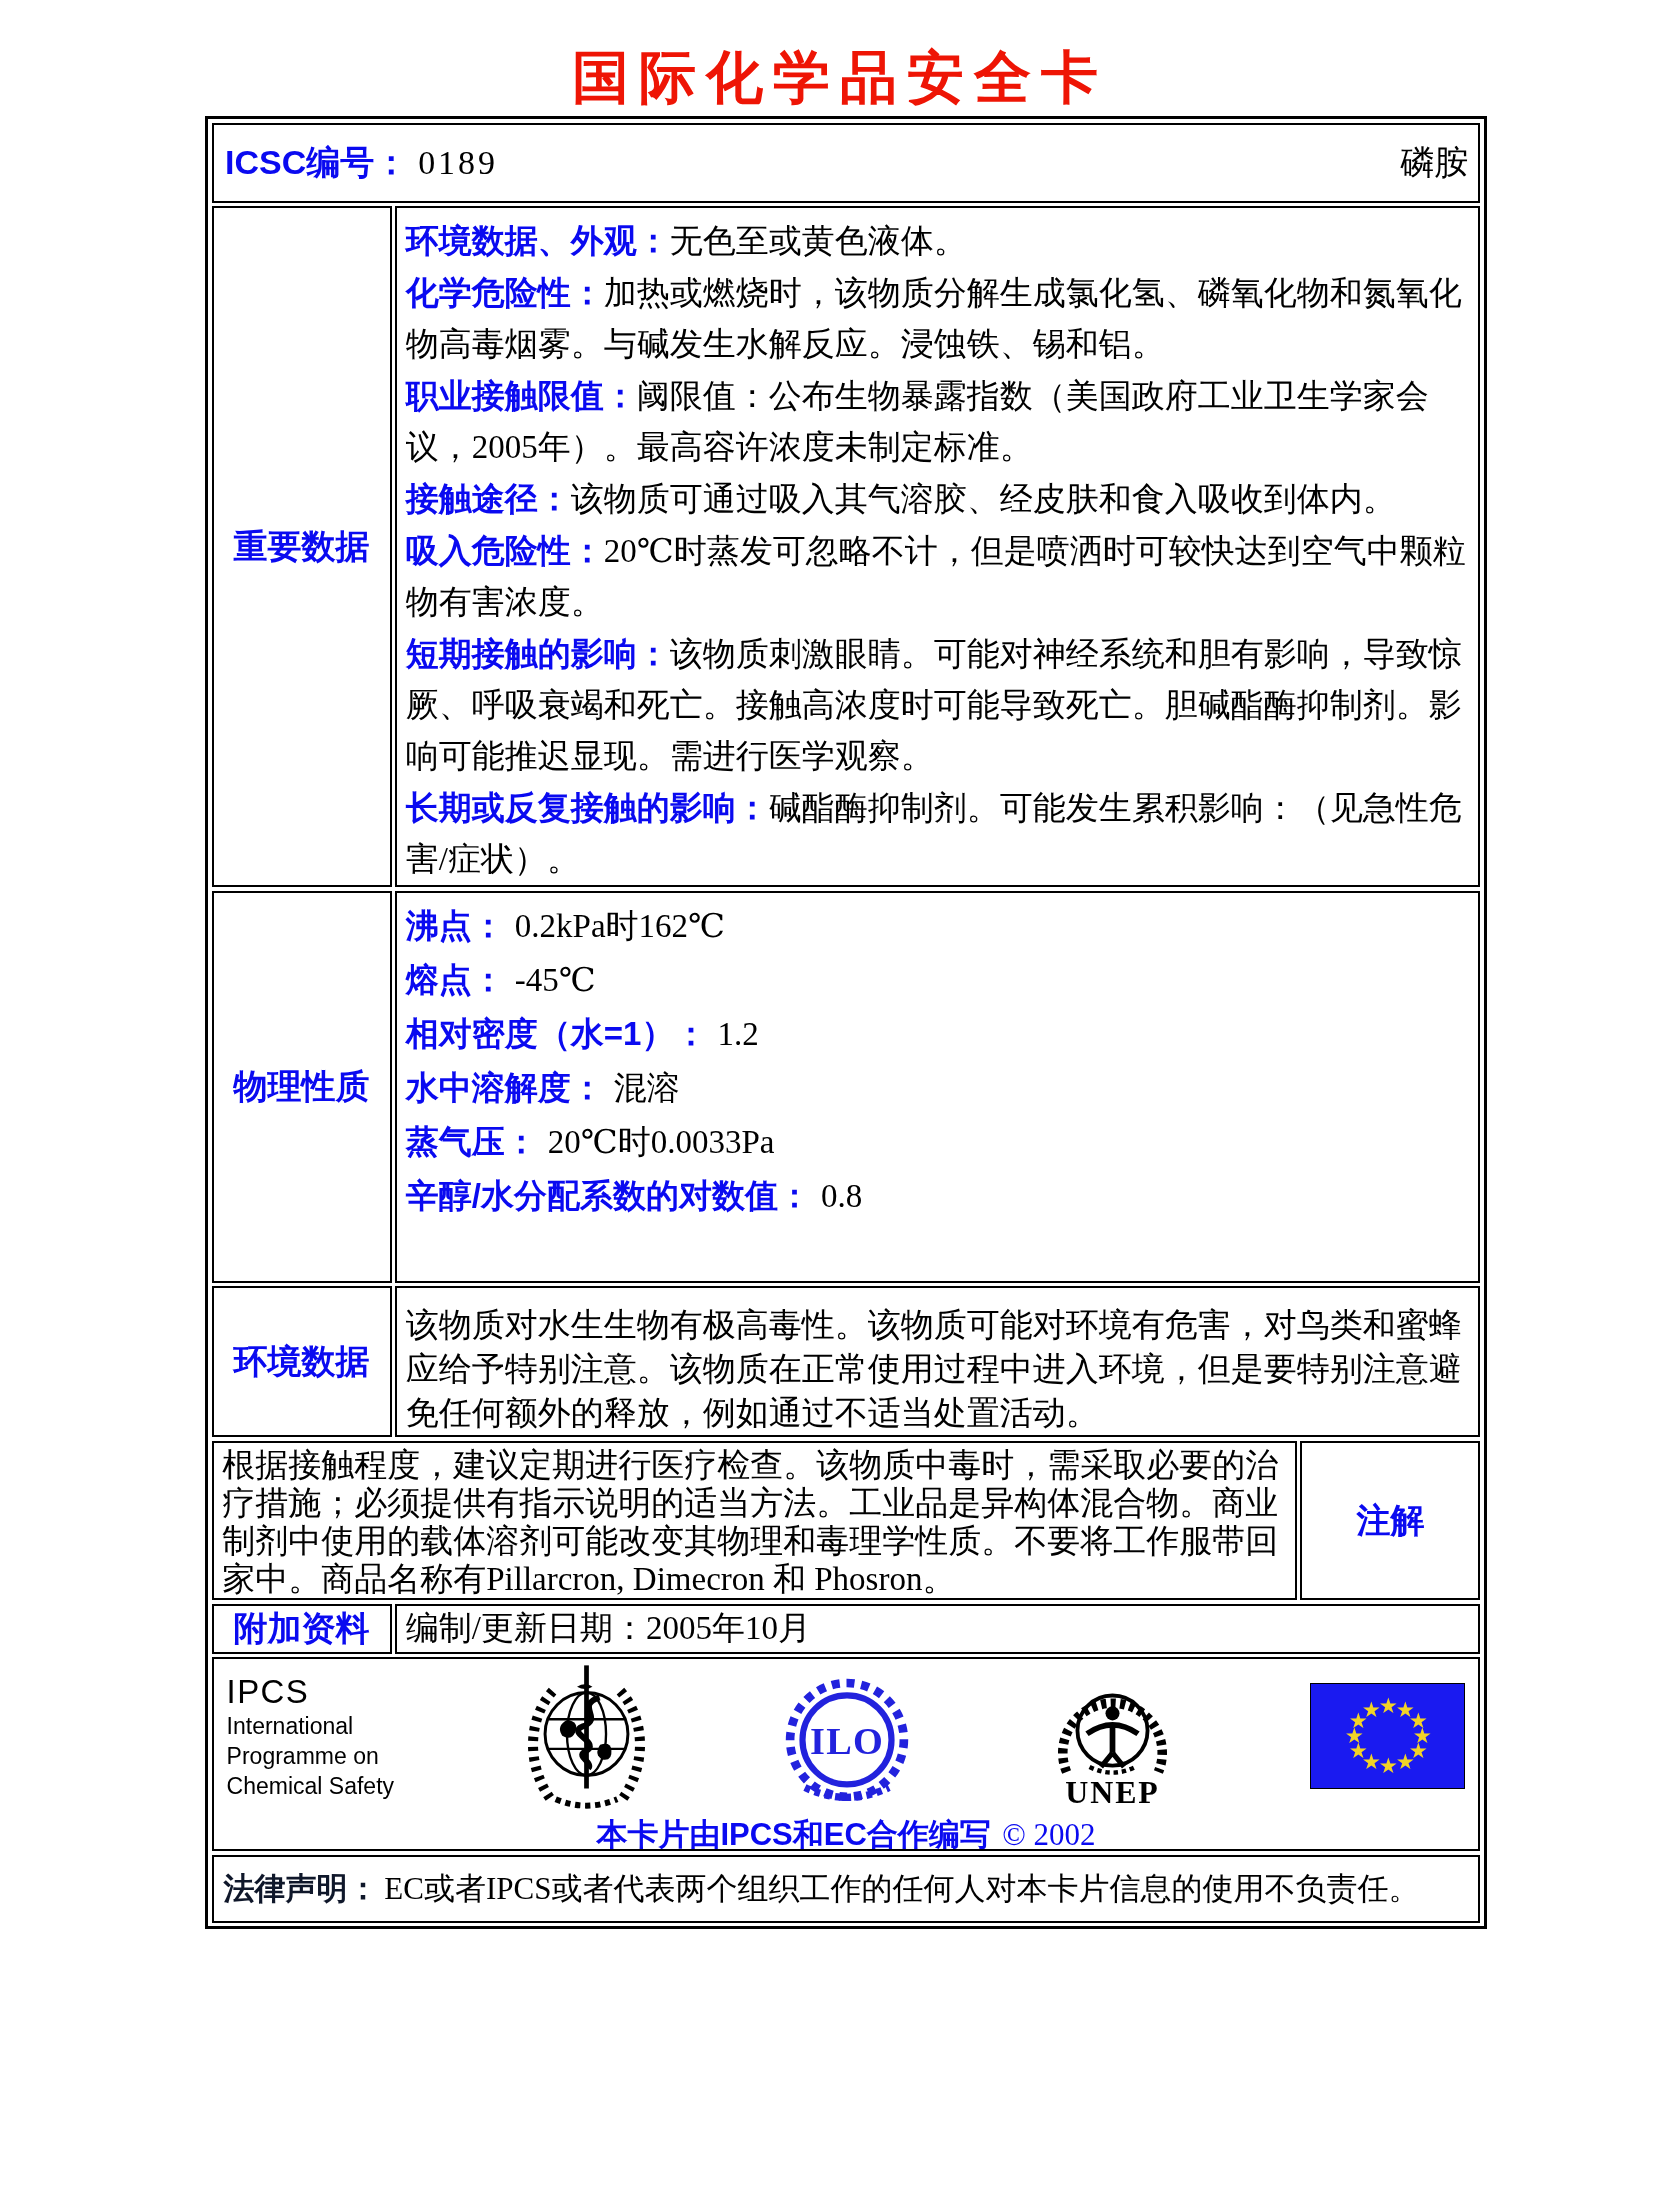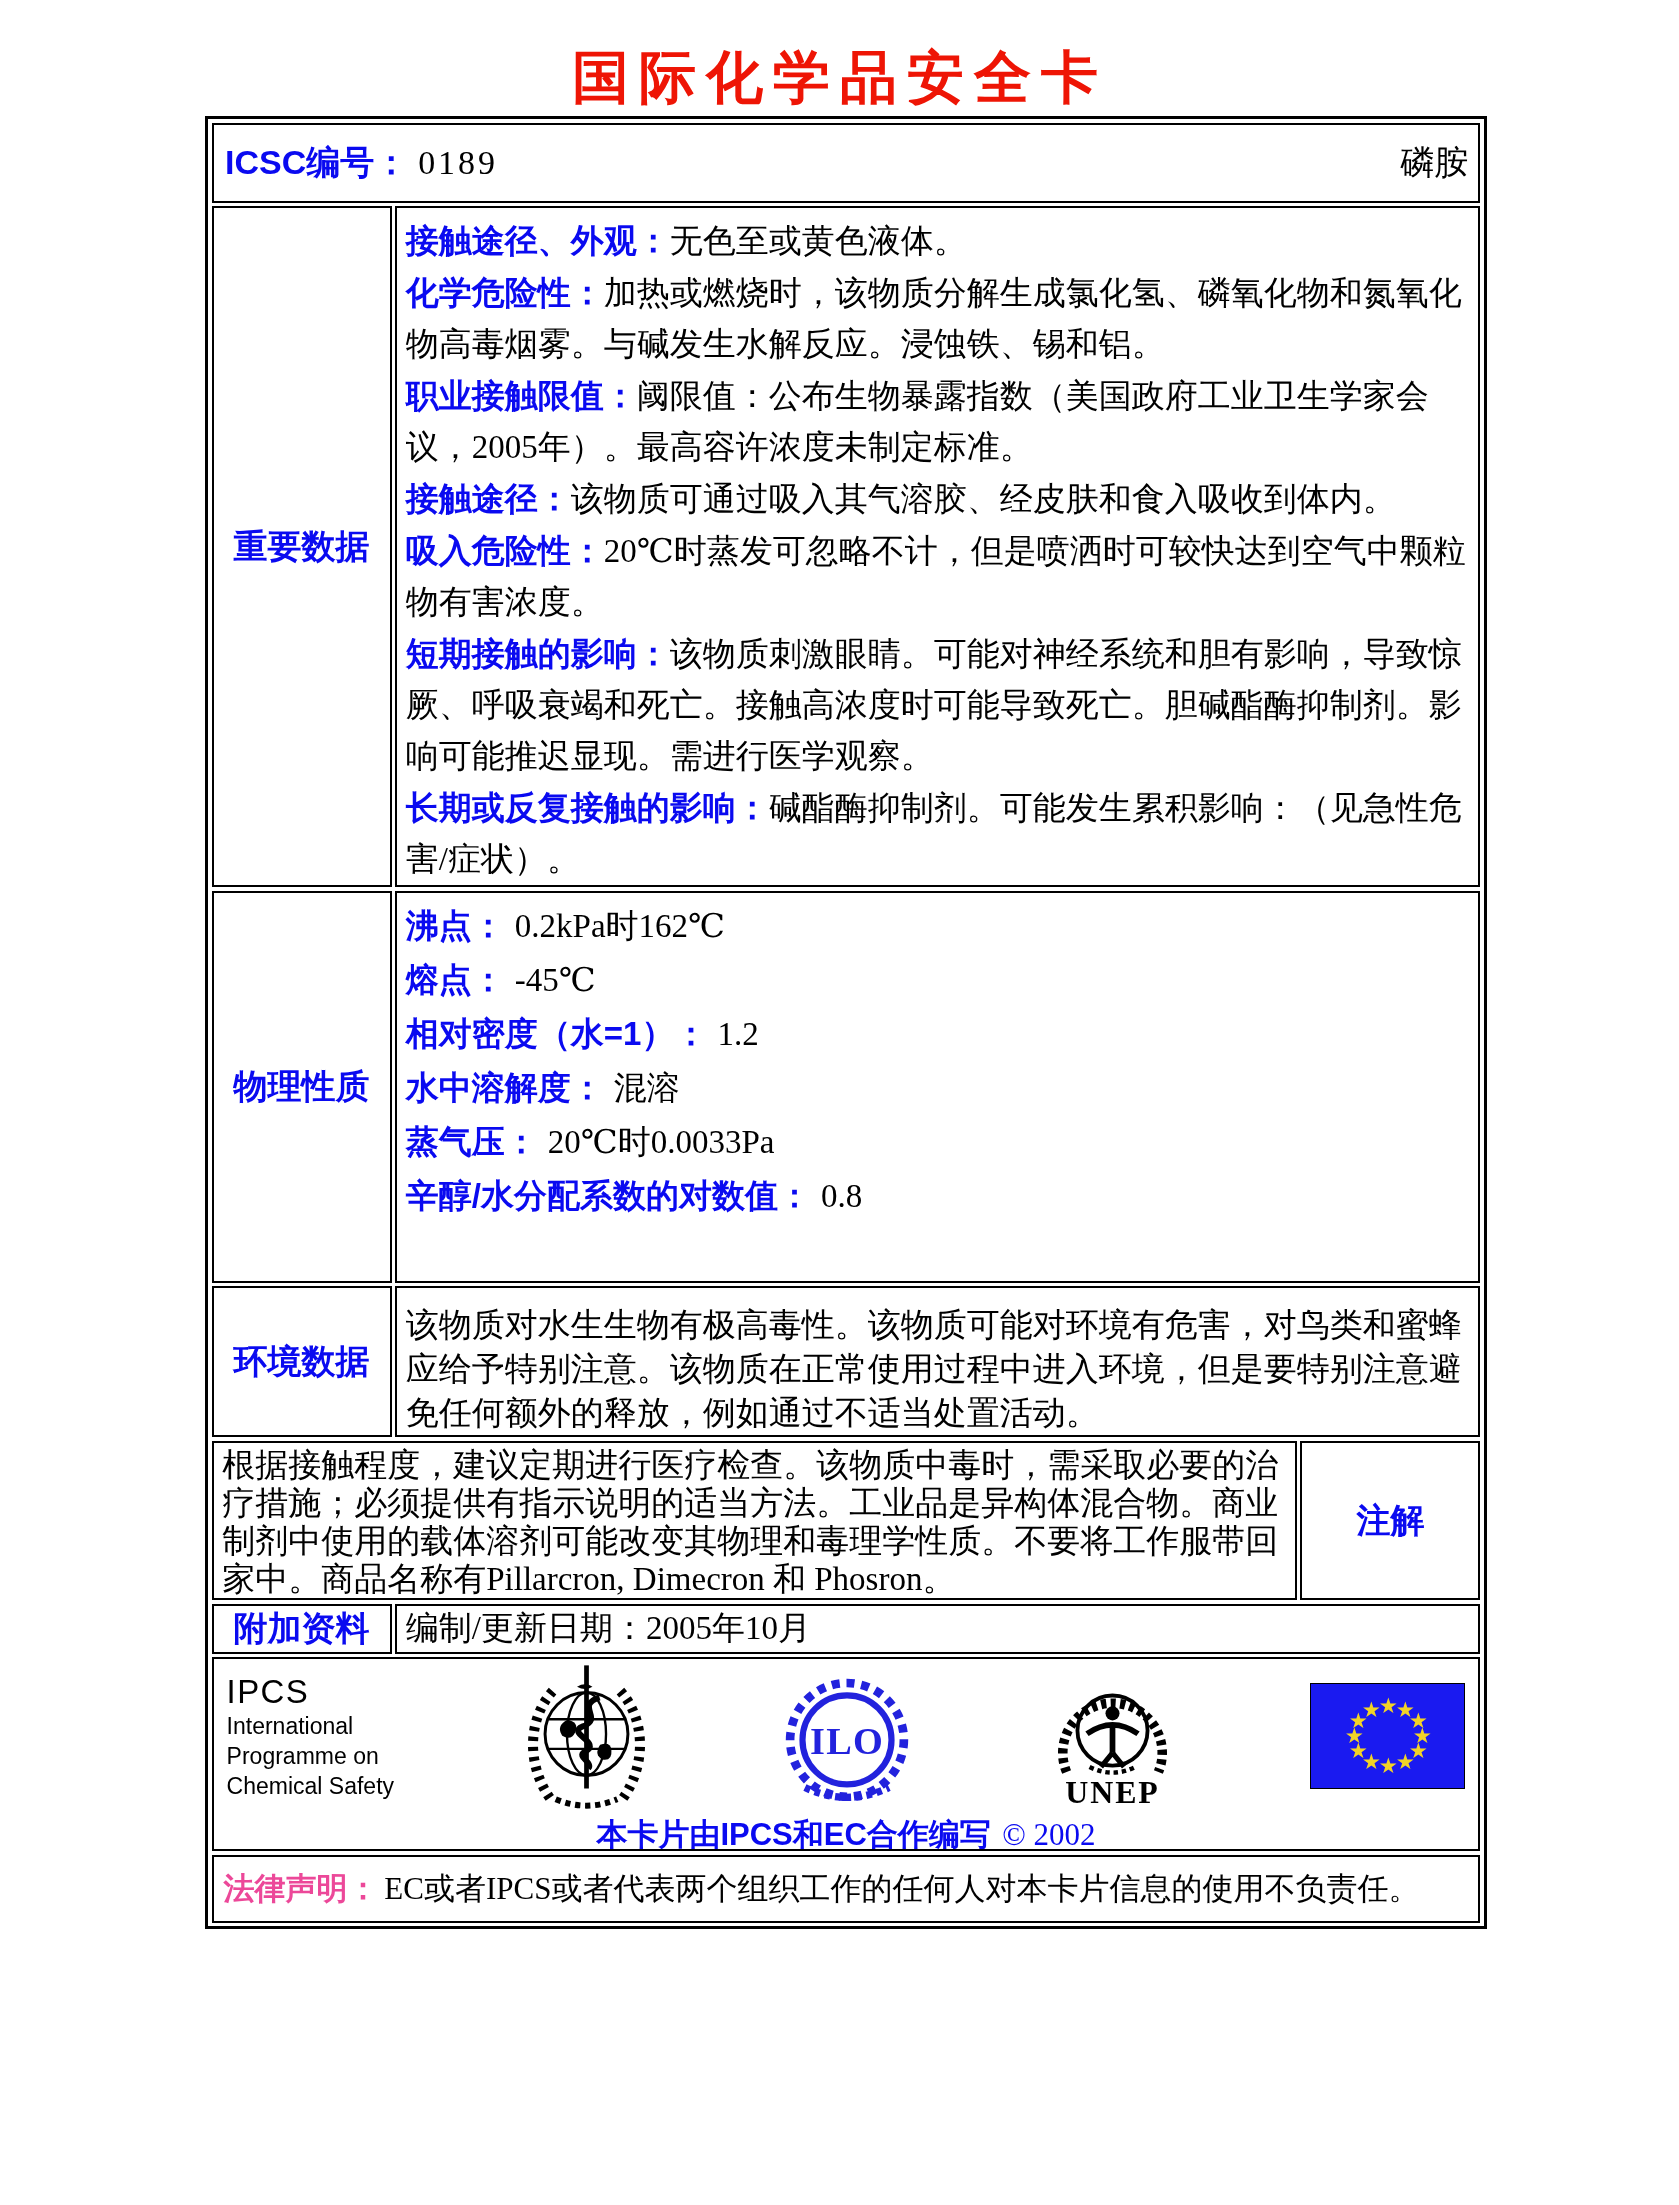--- a/index.html
+++ b/index.html
@@ -91,21 +91,21 @@
         <span class="blue-label">ICSC编号：</span>
         <span class="hdr-num">0189</span>
       </div>
       <div>磷胺</div>
     </div>
   </div>
 
   <div class="row row-important">
     <div class="cell label-cell">重要数据</div>
     <div class="cell content-cell">
-      <div><span class="blue-label">接触途径、外观：</span><span>无色至或黄色液体。</span></div>
+      <div><span class="blue-label">环境数据、外观：</span><span>无色至或黄色液体。</span></div>
       <div><span class="blue-label">化学危险性：</span><span>加热或燃烧时，该物质分解生成氯化氢、磷氧化物和氮氧化物高毒烟雾。与碱发生水解反应。浸蚀铁、锡和铝。</span></div>
       <div><span class="blue-label">职业接触限值：</span><span>阈限值：公布生物暴露指数（美国政府工业卫生学家会议，2005年）。最高容许浓度未制定标准。</span></div>
       <div><span class="blue-label">接触途径：</span><span>该物质可通过吸入其气溶胶、经皮肤和食入吸收到体内。</span></div>
       <div><span class="blue-label">吸入危险性：</span><span>20℃时蒸发可忽略不计，但是喷洒时可较快达到空气中颗粒物有害浓度。</span></div>
       <div><span class="blue-label">短期接触的影响：</span><span>该物质刺激眼睛。可能对神经系统和胆有影响，导致惊厥、呼吸衰竭和死亡。接触高浓度时可能导致死亡。胆碱酯酶抑制剂。影响可能推迟显现。需进行医学观察。</span></div>
       <div><span class="blue-label">长期或反复接触的影响：</span><span>碱酯酶抑制剂。可能发生累积影响：（见急性危害/症状）。</span></div>
     </div>
   </div>
 
   <div class="row row-physical">
@@ -204,19 +204,19 @@
 
       </div>
       <div class="caption">
         <span class="cap-main">本卡片由IPCS和EC合作编写</span><span class="cap-copy">© 2002</span>
       </div>
     </div>
   </div>
 
   <div class="row row-legal">
     <div class="cell full" style="display:flex;align-items:center;">
-      <span class="blue-label legal-label" style="color:#ec4899">法律声明：</span>
+      <span class="blue-label legal-label" style="color:#0f172a">法律声明：</span>
       <span>EC或者IPCS或者代表两个组织工作的任何人对本卡片信息的使用不负责任。</span>
     </div>
   </div>
 
 </div>
 
 
 </body></html>

